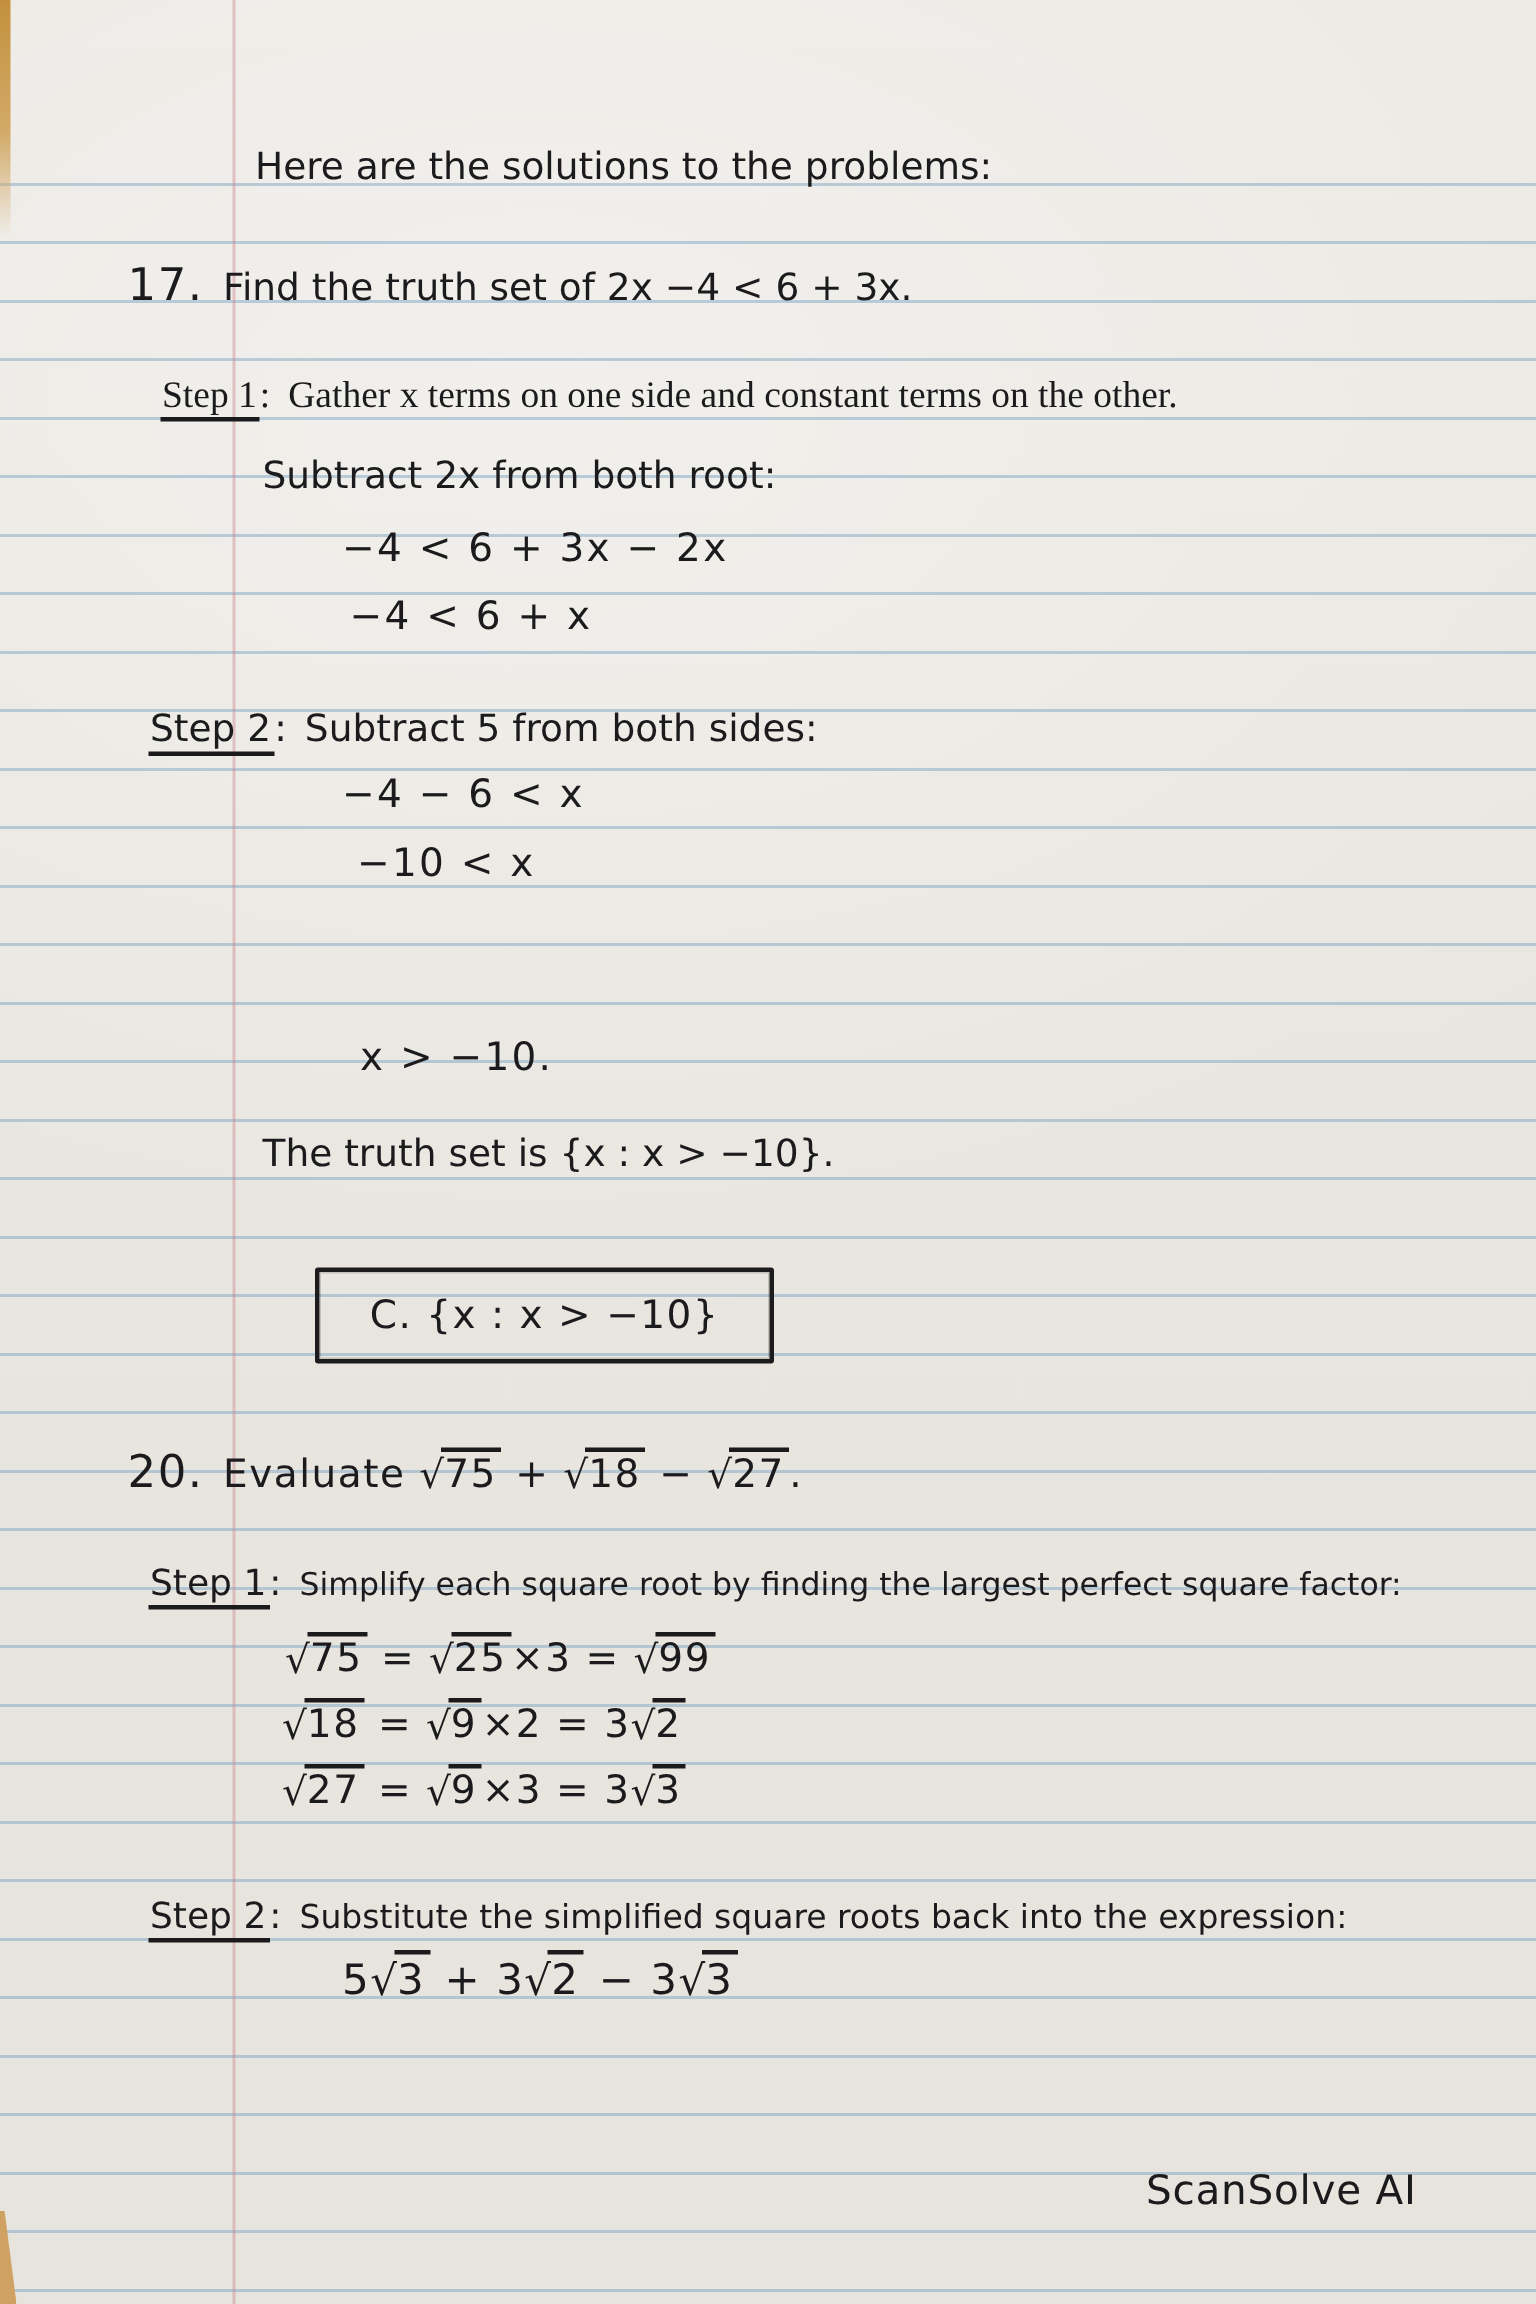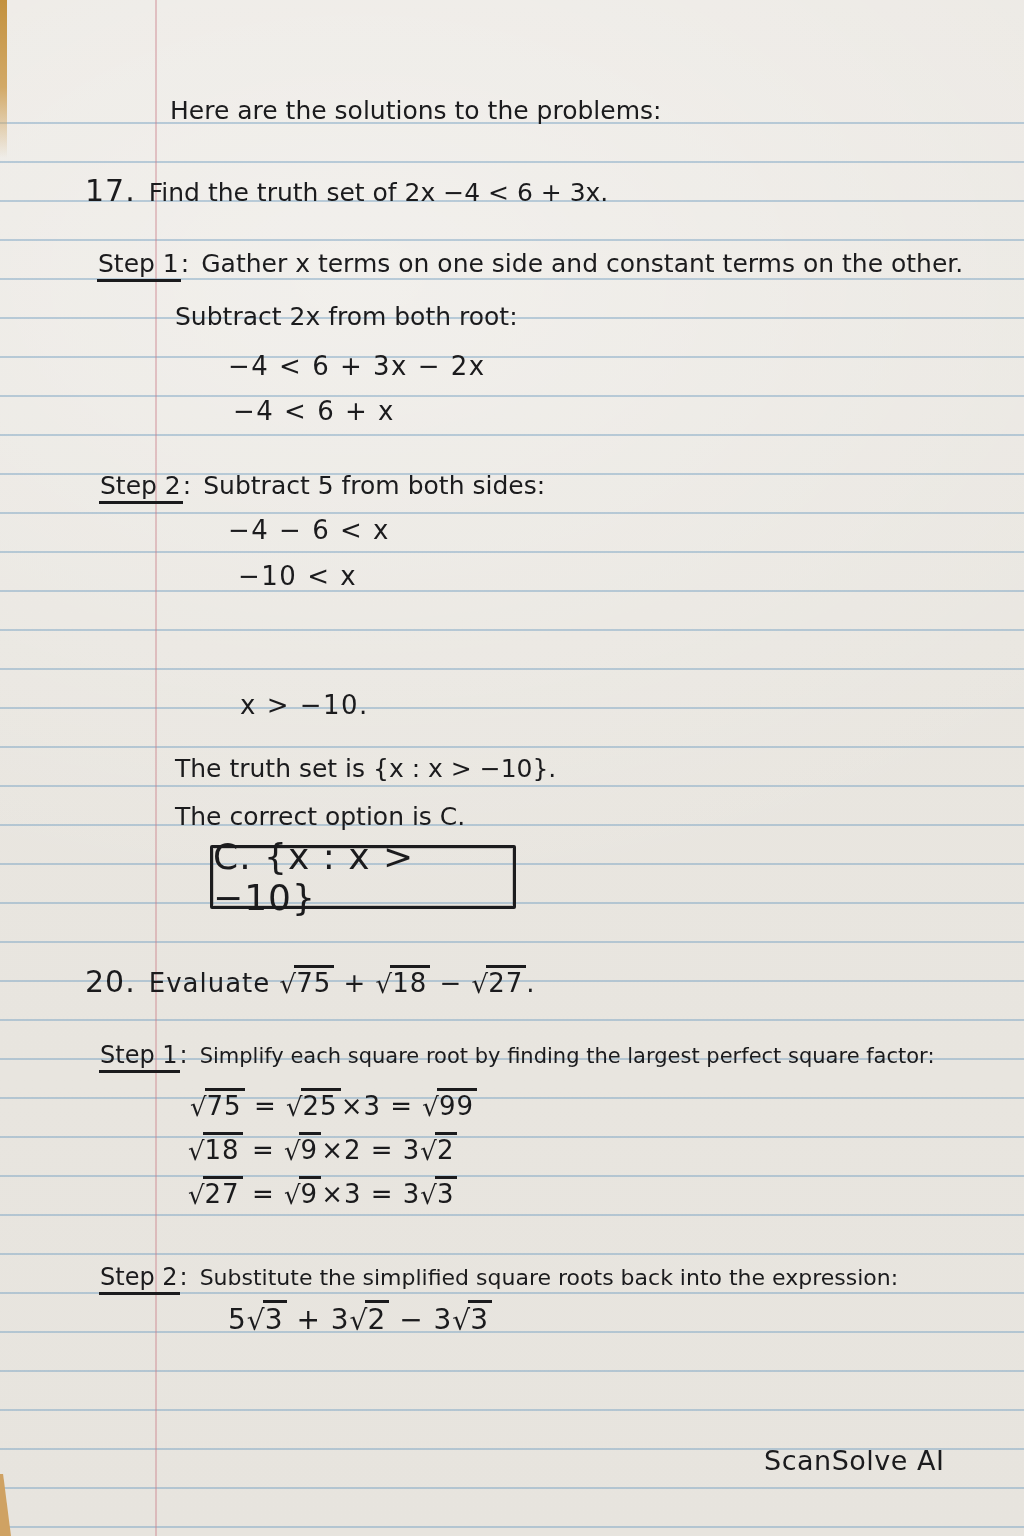--- a/index.html
+++ b/index.html
@@ -46,21 +46,21 @@
     padding:0 2px 1px 1px;margin-left:-1px;
   }
   .colon{font-size:25px;margin-right:12px;}
   .step-text{font-size:25px;}
   .small .step-label,.small .colon{font-size:24px;}
   .answer-box{
     position:absolute;left:210px;top:845px;width:300px;height:58px;
     border:3px solid #1c1c1e;border-radius:2px;
     box-shadow:inset 0 0 0 1px rgba(28,28,30,.18);
     display:flex;align-items:center;justify-content:center;
-    font-size:36px;letter-spacing:1px;
+    font-size:26px;letter-spacing:1px;
   }
   .sqrt{display:inline-block;line-height:1;}
   .sqrt .rt{display:inline-block;transform:translateY(1px);}
   .sqrt .vinculum{
     display:inline-block;border-top:3px solid #1b1b1d;
     padding:2px 3px 0 2px;margin-left:-3px;line-height:1.05;
   }
   .mathline{letter-spacing:1px;}
   .footer{font-size:27px;letter-spacing:.5px;}
 </style>
@@ -72,37 +72,36 @@
   <div class="margin-line"></div>
   <div class="edge-tl"></div>
   <div class="edge-bl"></div>
 
   <div class="line body-t ink" style="left:170px;top:95px;">Here are the solutions to the problems:</div>
 
   <div class="line" style="left:85px;top:172px;">
     <span class="num">17.</span><span class="body-t">Find the truth set of 2x −4 &lt; 6 + 3x.</span>
   </div>
 
-  <div class="line" style="left:98px;top:248px;">
+  <div class="line" style="left:108px;top:248px;font-family:Liberation Serif, serif;">
     <span class="step-label">Step 1</span><span class="colon">:</span><span class="step-text">Gather x terms on one side and constant terms on the other.</span>
   </div>
   <div class="line body-t" style="left:175px;top:301px;">Subtract 2x from both root:</div>
   <div class="line eq" style="left:228px;top:350px;">−4 &lt; 6 + 3x − 2x</div>
   <div class="line eq" style="left:233px;top:395px;">−4 &lt; 6 + x</div>
 
   <div class="line" style="left:100px;top:470px;">
     <span class="step-label">Step 2</span><span class="colon">:</span><span class="step-text">Subtract 5 from both sides:</span>
   </div>
   <div class="line eq" style="left:228px;top:514px;">−4 − 6 &lt; x</div>
   <div class="line eq" style="left:238px;top:560px;">−10 &lt; x</div>
 
   <div class="line eq" style="left:240px;top:689px;">x &gt; −10.</div>
 
   <div class="line body-t" style="left:175px;top:753px;">The truth set is {x : x &gt; −10}.</div>
-  <div class="line body-t" style="left:175px;top:801px;">The correct option is C.</div>
 
   <div class="answer-box">
     <span>C. {x : x &gt; −10}</span>
   </div>
 
   <div class="line" style="left:85px;top:963px;">
     <span class="num">20.</span><span class="body-t mathline" style="font-size:26px;">Evaluate <span class="sqrt"><span class="rt">√</span><span class="vinculum">75</span></span> + <span class="sqrt"><span class="rt">√</span><span class="vinculum">18</span></span> − <span class="sqrt"><span class="rt">√</span><span class="vinculum">27</span></span>.</span>
   </div>
 
   <div class="line small" style="left:100px;top:1040px;">

